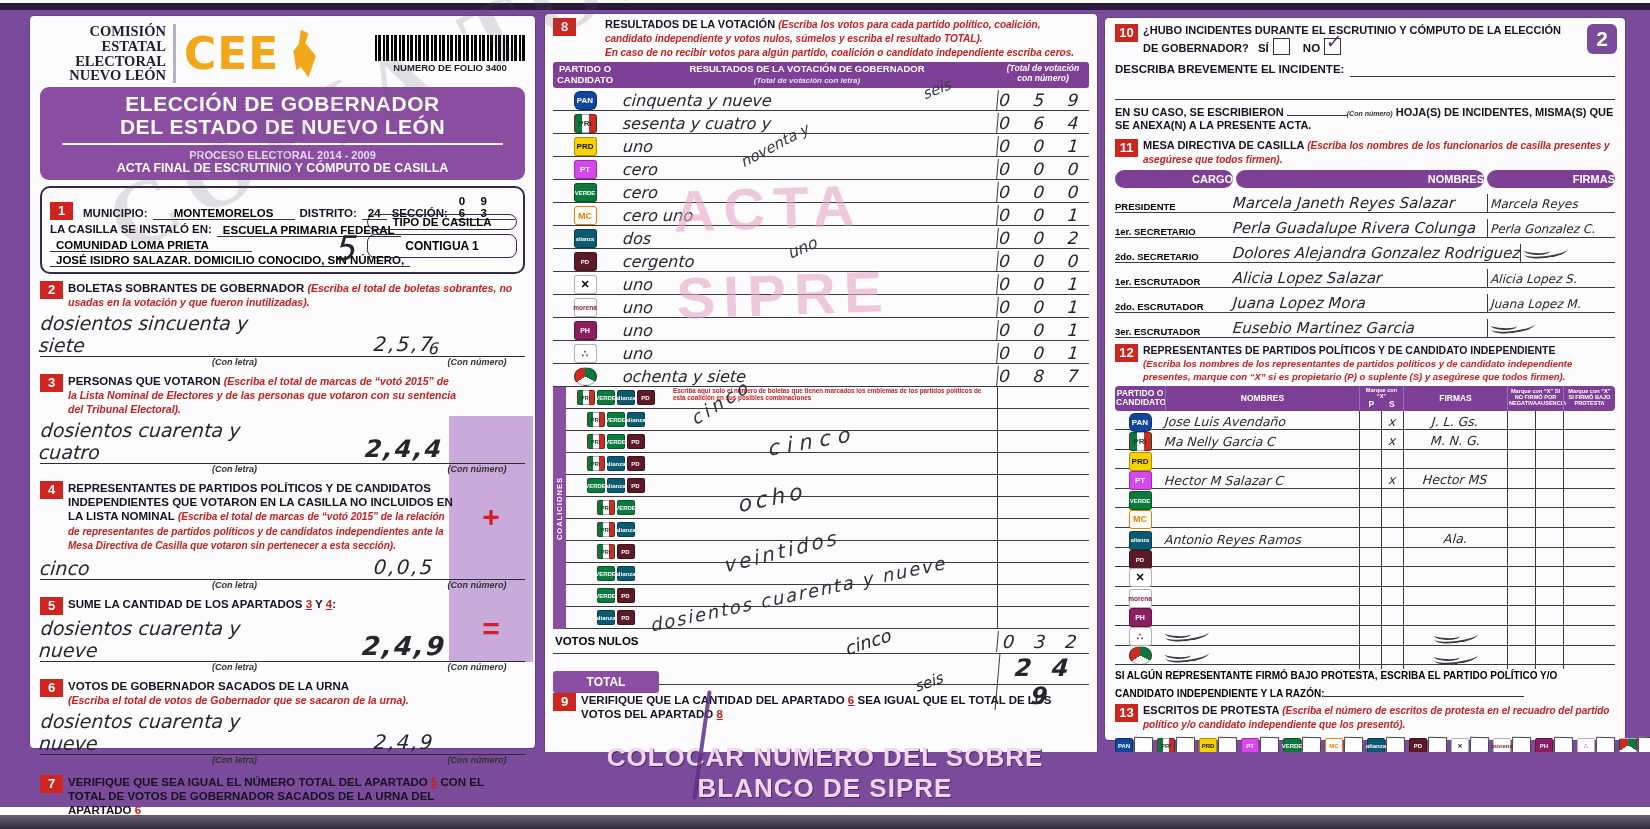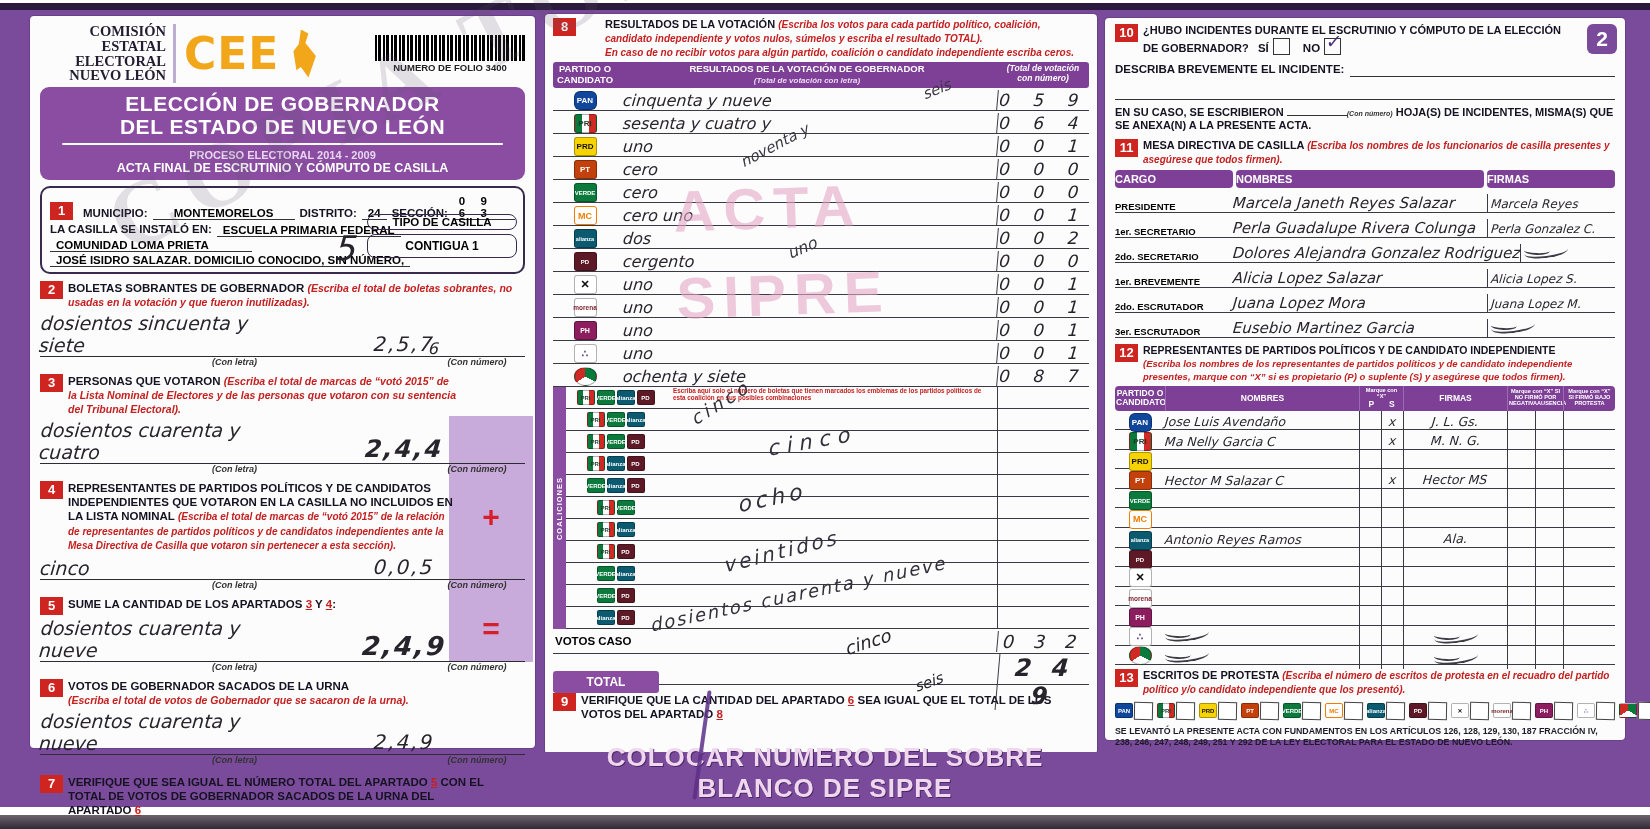--- a/index.html
+++ b/index.html
@@ -29,21 +29,21 @@
   .entry-labels .l2{width:96px;text-align:center;}
   .scribble{display:inline-block;width:44px;height:11px;border-bottom:2.5px solid #3c3b46;border-radius:60%;transform:rotate(-7deg);}
   .scribble::before{content:"";display:block;width:60%;height:7px;border-bottom:2px solid #3c3b46;border-radius:50%;transform:rotate(9deg);}
 
   
   .plogo{display:inline-flex;align-items:center;justify-content:center;width:23px;height:19px;border-radius:3px;font-size:8px;font-weight:bold;color:#fff;border:1px solid rgba(0,0,0,.3);box-sizing:border-box;flex:none;font-family:"Liberation Sans",sans-serif;font-style:normal;}
   .plogo.mini{width:18px;height:15px;font-size:6px;border-radius:2px;}
   .lg-pan{background:#10479c;border-radius:6px;}
   .lg-pri{background:linear-gradient(90deg,#0a7a3c 0 32%,#ffffff 32% 68%,#d02a24 68%);color:#1d3b2a;}
   .lg-prd{background:#f8d302;color:#111;}
-  .lg-pt{background:#c2410c;}
+  .lg-pt{background:#d946ef;}
   .lg-verde{background:#0c7a3d;font-size:6px;}
   .lg-mc{background:#fff;color:#f07d00;font-size:9px;border-color:#f07d00;}
   .lg-alianza{background:#0b5a70;font-size:5.5px;}
   .lg-pd{background:#5d1a26;font-size:6px;}
   .lg-cruzada{background:#fff;color:#111;font-size:11px;}
   .lg-morena{background:#fff;color:#7a1f2b;font-size:6.5px;font-weight:800;}
   .lg-humanista{background:#8c1d5f;font-size:7px;}
   .lg-es{background:#fff;color:#4a2a7a;font-size:10px;}
   .lg-indep{background:conic-gradient(#0a7a3c 0 33%,#ffffff 33% 66%,#d02a24 66%);border-radius:50%;}
 
@@ -106,21 +106,21 @@
   #wm-acta{position:absolute;left:130px;top:150px;z-index:2;color:#e5a8c6;opacity:.6;font-weight:900;font-size:58px;line-height:1.5;letter-spacing:8px;transform:rotate(-2deg);pointer-events:none;}
 
   
   #page-badge{position:absolute;right:8px;top:6px;width:30px;height:30px;background:#7a4b9b;border-radius:6px;color:#fff;font-weight:900;font-size:21px;text-align:center;line-height:30px;}
   #s10 .q{display:flex;padding-right:44px;}
   .chk{display:inline-block;width:15px;height:15px;border:1.6px solid #333;vertical-align:-3px;margin:0 10px 0 4px;position:relative;}
   .chk .mark{position:absolute;left:1px;top:-9px;font-size:19px;color:#4c2c7c;font-weight:bold;font-style:italic;}
   .uline{border-bottom:1.4px solid #333;height:14px;}
   #s10 .descr{display:flex;gap:6px;margin-top:6px;align-items:flex-end;}
   #s10 .descr .uline{flex:1;}
-  .tbl-head{background:#7e4096;color:#fff;font-weight:bold;text-align:left;border-radius:4px;}
+  .tbl-head{background:#7e4096;color:#fff;font-weight:bold;text-align:right;border-radius:9px;}
   #mesa{margin-top:3px;}
   #mesa .mhead{display:grid;grid-template-columns:118px 1fr 128px;gap:3px;}
   #mesa .mhead div{padding:3px 0;font-size:11px;}
   .mrow{display:grid;grid-template-columns:118px 1fr 128px;align-items:end;height:24px;border-bottom:1.2px solid #3a3a44;}
   .mrow .cargo{font-size:9.5px;font-weight:bold;}
   .mrow .hw{font-size:15px;white-space:nowrap;}
   .mrow .firma{border-left:1px solid #3a3a44;padding-left:3px;}
   .mrow .firma .hw{font-size:12px;}
   #reps-table{margin-top:3px;}
   .rhead{display:grid;grid-template-columns:50px 1fr 22px 22px 104px 56px 52px;gap:0;background:#7e4096;color:#fff;text-align:center;font-weight:bold;border-radius:4px;align-items:stretch;}
@@ -513,21 +513,21 @@
             </div>
           </div>
       <span class="coal-ann hw" style="top: 4px; left: 135px; transform: rotate(-32deg) skewX(-6deg); font-size: 18px; letter-spacing: 4px;">cinco</span>
           <span class="coal-ann hw" style="top: 42px; left: 215px; transform: rotate(-10deg) skewX(-6deg); font-size: 21px; letter-spacing: 7px;">cinco</span>
           <span class="coal-ann hw" style="top: 98px; left: 185px; transform: rotate(-12deg) skewX(-6deg); font-size: 22px; letter-spacing: 4px;">ocho</span>
           <span class="coal-ann hw" style="top: 152px; left: 170px; transform: rotate(-14deg) skewX(-6deg); font-size: 20px; letter-spacing: 3px;">veintidos</span>
           <span class="coal-ann hw" style="top: 196px; left: 95px; transform: rotate(-12deg) skewX(-6deg); font-size: 18px; letter-spacing: 2px;">dosientos cuarenta y nueve</span>
         </div>
 
       <div id="nulos-row">
-        <div class="lab">VOTOS CASO</div>
+        <div class="lab">VOTOS NULOS</div>
         <div><span class="hw" style="font-size:18px;transform:rotate(-18deg) skewX(-5deg);margin-left:180px;">cinco</span></div>
         <div class="num hw">0 3 2</div>
       </div>
       <div id="total-row">
         <div class="lab">TOTAL</div>
         <div><span class="hw" style="font-size:15px;margin-left:250px;transform:rotate(-20deg) skewX(-5deg);">seis</span></div>
         <div class="num hw">2 4 9</div>
       </div>
     </div>
 
@@ -591,21 +591,21 @@
               <div class="cargo">1er. SECRETARIO</div>
               <div><span class="hw">Perla Guadalupe Rivera Colunga</span></div>
               <div class="firma"><span class="hw">Perla Gonzalez C.</span></div>
             </div>
             <div class="mrow">
               <div class="cargo">2do. SECRETARIO</div>
               <div><span class="hw">Dolores Alejandra Gonzalez Rodriguez</span></div>
               <div class="firma"><span class="scribble"></span></div>
             </div>
             <div class="mrow">
-              <div class="cargo">1er. BREVEMENTE</div>
+              <div class="cargo">1er. ESCRUTADOR</div>
               <div><span class="hw">Alicia Lopez Salazar</span></div>
               <div class="firma"><span class="hw">Alicia Lopez S.</span></div>
             </div>
             <div class="mrow">
               <div class="cargo">2do. ESCRUTADOR</div>
               <div><span class="hw">Juana Lopez Mora</span></div>
               <div class="firma"><span class="hw">Juana Lopez M.</span></div>
             </div>
             <div class="mrow">
               <div class="cargo">3er. ESCRUTADOR</div>
@@ -851,20 +851,23 @@
               <div class="cell">
                 <span class="scribble"></span>
               </div>
               <div class="cell"></div>
               <div class="cell"></div>
               <div class="cell"></div>
             </div>
           </div>
       </div>
 
+      <div id="protesta-note">
+        <span>SI ALGÚN REPRESENTANTE FIRMÓ BAJO PROTESTA, ESCRIBA EL PARTIDO POLÍTICO Y/O CANDIDATO INDEPENDIENTE Y LA RAZÓN:</span><span class="uline"></span>
+      </div>
     </div>
 
     <div id="s13">
       <div style="display:flex;">
           <span class="badge">13</span>
         <div class="btxt" style="font-size:11px;"><span>ESCRITOS DE PROTESTA</span>
           <span class="red" style="font-size:10px;">(Escriba el número de escritos de protesta en el recuadro del partido político y/o candidato independiente que los presentó).</span></div>
         </div>
       <div id="s13-logos">
           <span class="pbox">

